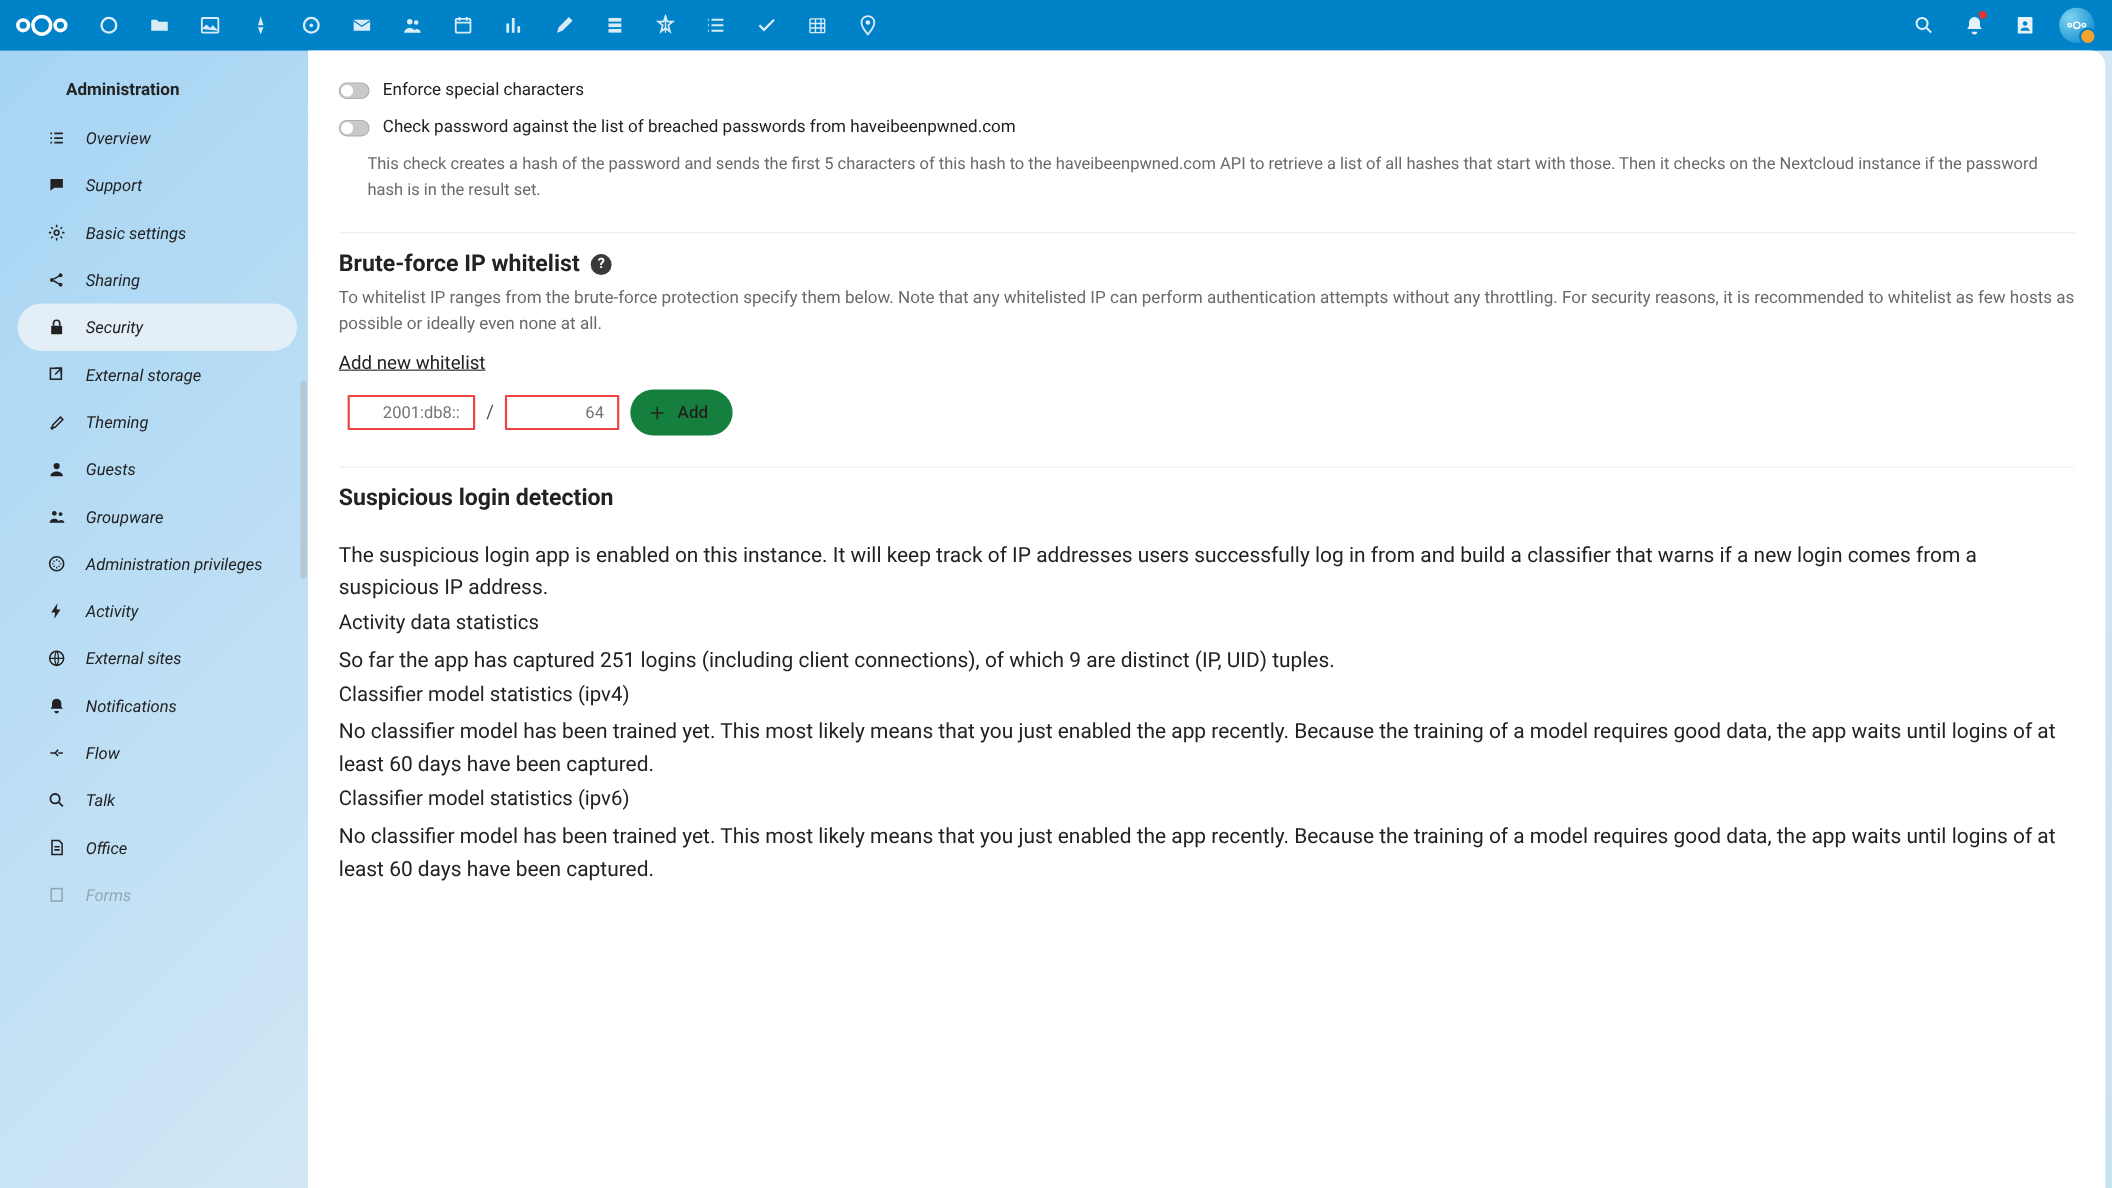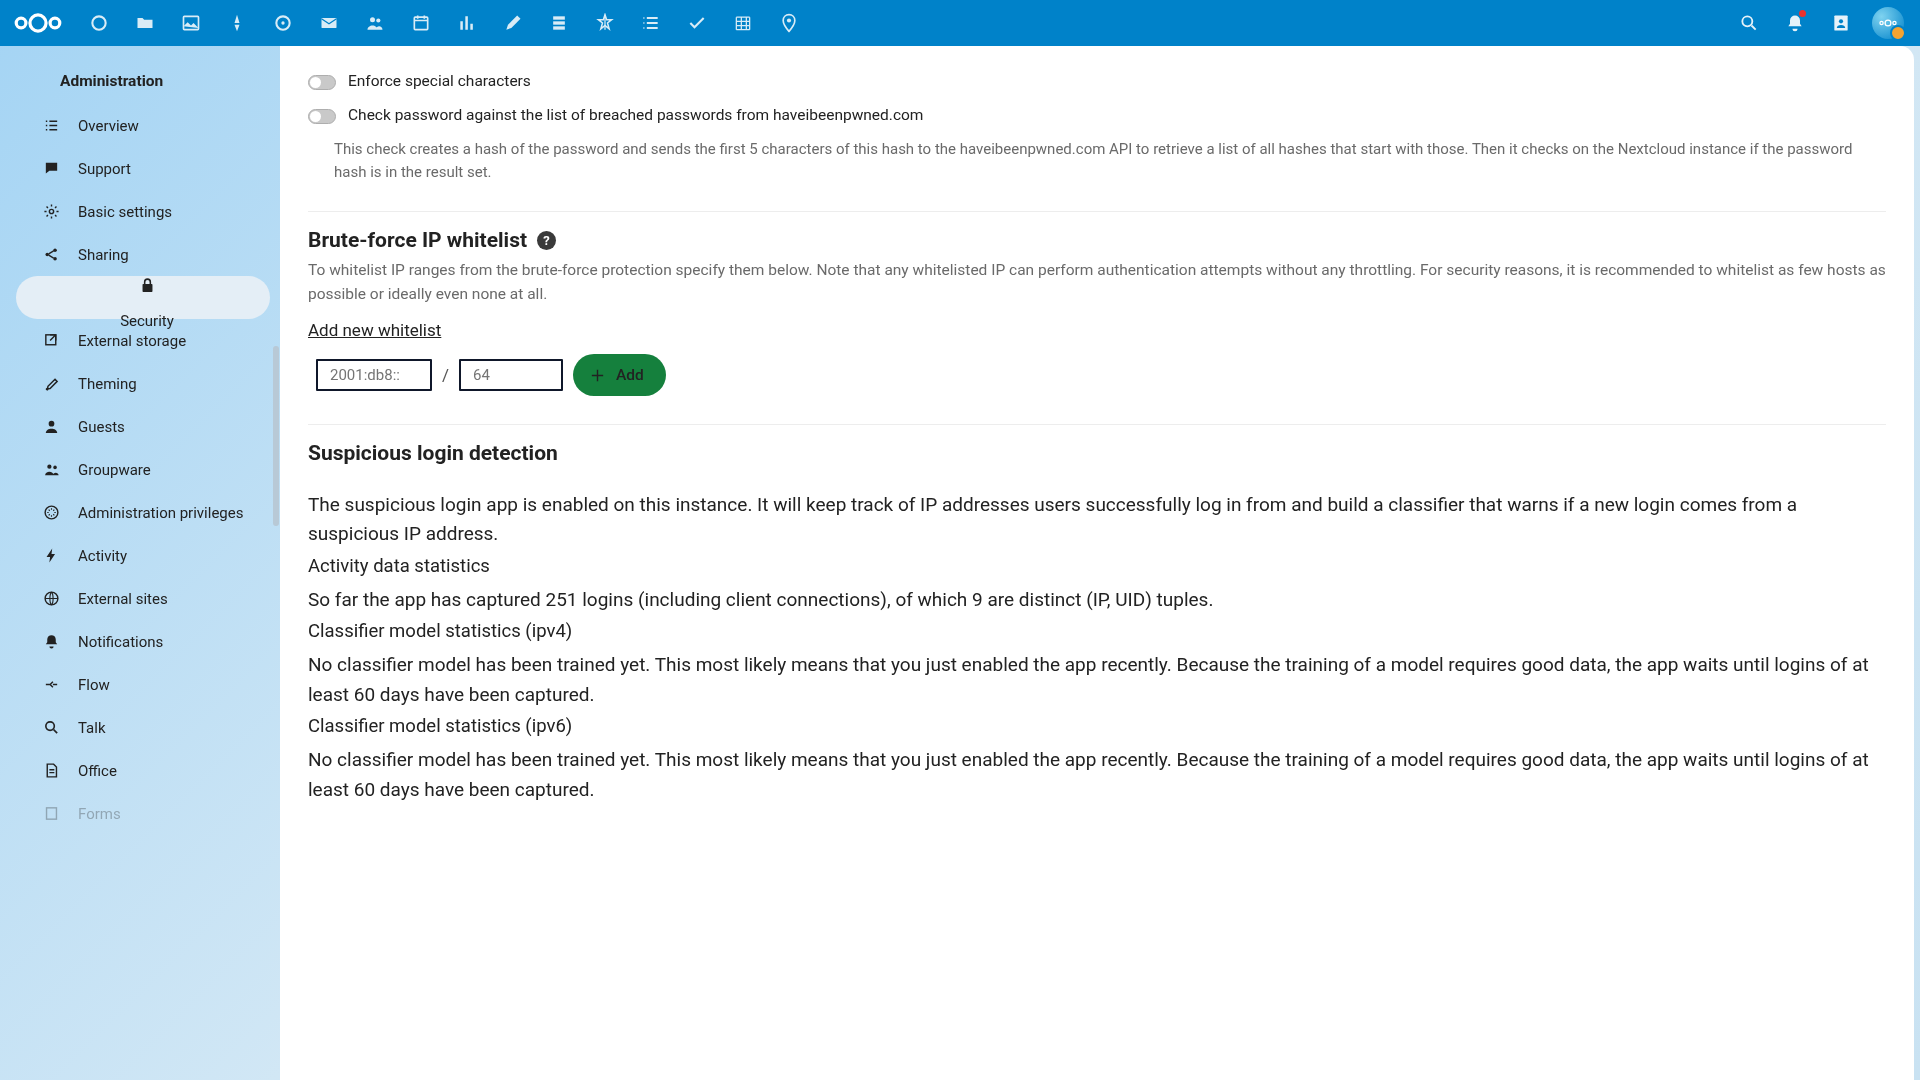--- a/index.html
+++ b/index.html
@@ -17,42 +17,42 @@
 .header-right .header-app svg { opacity:.9; }
 .avatar { width:32px; height:32px; border-radius:50%; background:radial-gradient(circle at 30% 30%,#7fd3f0,#0082c9); margin:0 8px; position:relative; cursor:pointer; display:flex;align-items:center;justify-content:center;}
 .avatar svg{width:20px;height:12px;fill:#fff;}
 .avatar::after { content:""; position:absolute; bottom:-2px; right:-2px; width:12px; height:12px; border-radius:50%; background:#f4a331; border:2px solid #0082c9; }
 .notif-dot{position:relative;}
 .notif-dot::after{content:"";position:absolute;top:10px;right:12px;width:7px;height:7px;border-radius:50%;background:#e9322d;}
 
 .layout { position:absolute; top:46px; left:6px; right:6px; bottom:0; display:flex; }
 .sidebar { width:274px;  border-radius:14px 0 0 0; padding-top:12px; position:relative; overflow-y:auto; }
 .sidebar h3 { font-size:15.5px; font-weight:700; color:#222; padding:14px 20px 14px 54px; }
-.side-item { display:flex; align-items:center; gap:18px; height:43px; padding:0 18px 0 26px; font-size:15px; color:#222; cursor:pointer; border-radius:22px; margin:0 10px 0 10px;}
-.side-item.active { background:#e4eef6; font-weight:400;flex-direction:column; }
+.side-item { display:flex; align-items:center; gap:18px; height:43px; padding:0 18px 0 26px; font-size:15px; color:#222; cursor:pointer; border-radius:22px; margin:0 10px 0 10px;font-style:italic;}
+.side-item.active { background:#e4eef6; font-weight:400; }
 .side-item .ic{width:18px;height:18px;display:flex;align-items:center;justify-content:center;flex-shrink:0;}
 .side-item .ic svg{width:17px;height:17px;fill:#222;}
 .sidebar-scroll{position:absolute;right:1px;top:300px;width:6px;height:180px;background:#b8c9d6;border-radius:3px;}
 
 .content { flex:1; background:#fff; border-radius:0 14px 0 0; overflow-y:auto; padding:20px 28px 40px 28px;}
 .section { padding:16px 0 28px 0; border-bottom:1px solid #ededed; }
 .section:last-child{border-bottom:none;}
 .toggle-row { display:flex; align-items:flex-end; gap:12px; padding:6px 0 10px 0; }
 .toggle { width:28px; height:15px; border-radius:9px; background:#c9c9c9; position:relative; flex-shrink:0; margin-top:3px; cursor:pointer; border:1px solid #aeaeae;}
 .toggle::after{content:"";position:absolute;left:1px;top:1px;width:11px;height:11px;border-radius:50%;background:#fff;}
 .toggle-label{font-size:15.5px;color:#222;}
 .hint{font-size:15px;color:#6a6a6a;padding:4px 0 0 26px;line-height:1.5;}
 
 h2.sec-title{font-size:21px;font-weight:700;color:#222;display:flex;align-items:center;gap:10px;margin-bottom:6px;}
 .help-ic{width:19px;height:19px;border-radius:50%;background:#3a3a3a;color:#fff;font-size:13px;font-weight:700;display:inline-flex;align-items:center;justify-content:center;cursor:pointer;}
 .sec-desc{font-size:15.5px;color:#6a6a6a;line-height:1.55;margin-bottom:14px;}
 .sub-h{font-size:17px;color:#222;margin:8px 0 8px 0;text-decoration:underline;}
 
 .whitelist-row{display:flex;align-items:center;gap:10px;padding:6px 0 0 8px;}
-.text-input{height:32px;border:2px solid #0f172a;border-radius:1px;padding:0 12px;font-size:15px;color:#888;background:#fff;outline:none;}
+.text-input{height:32px;border:2px solid #ef4444;border-radius:1px;padding:0 12px;font-size:15px;color:#888;background:#fff;outline:none;text-align:right;}
 .text-input.ip{width:116px;}
 .text-input.mask{width:104px;}
 .slash{font-size:17px;color:#555;}
 .add-btn{height:42px;padding:0 22px 0 16px;border:none;border-radius:21px;background:#15803d;display:flex;align-items:center;gap:10px;font-size:15.5px;color:#222;cursor:pointer;font-weight:500;}
 .add-btn svg{width:17px;height:17px;stroke:#222;stroke-width:2;fill:none;}
 
 .sub-h3{font-size:18.5px;font-weight:400;color:#222;margin:6px 0 8px 0;}
 .body-txt{font-size:19px;color:#222;line-height:1.55;margin-bottom:4px;}
 </style>
 </head>

